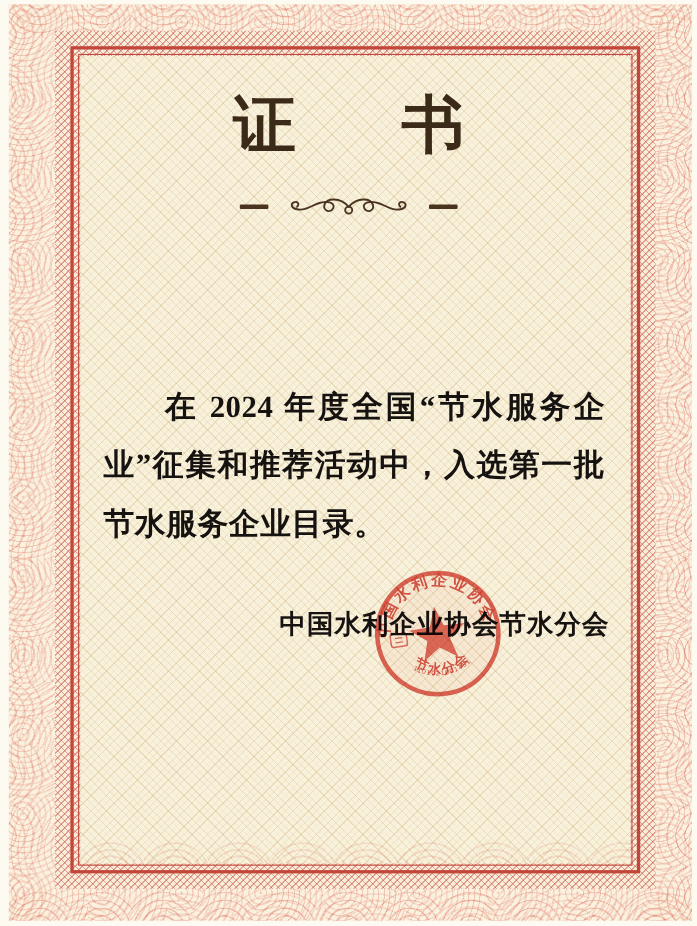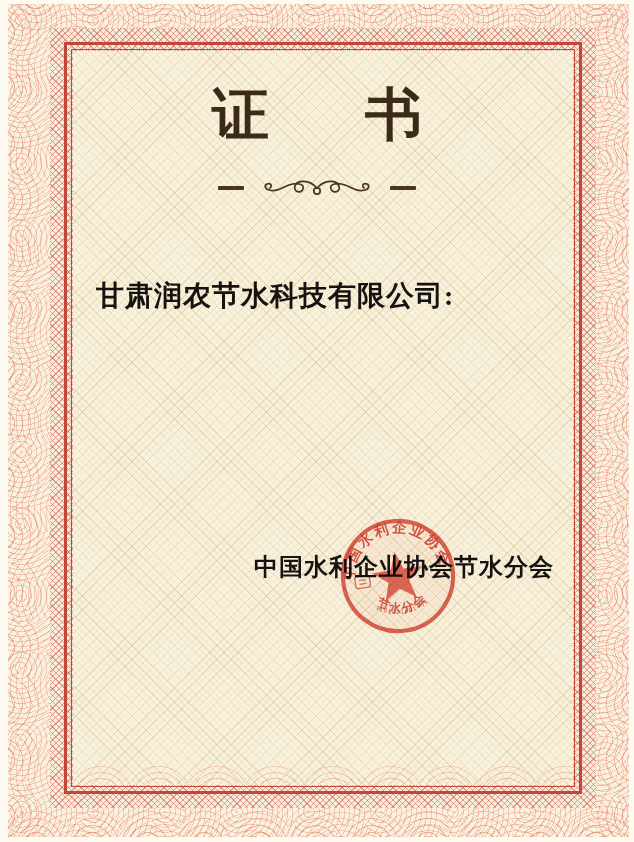--- a/index.html
+++ b/index.html
@@ -123,22 +123,22 @@
       <svg width="120" height="24" viewBox="0 0 120 24">
         <g fill="none" stroke="#4a3420" stroke-width="1.7" stroke-linecap="round">
           <path d="M60,12 C52,3 40,4 38,10 C36,16 44,18 46,13 C48,8 40,6 32,9 C24,12 20,16 12,14 C8,13 7,9.5 10,8 C13,6.5 16,9.5 13,12"></path>
           <path d="M60,12 C68,3 80,4 82,10 C84,16 76,18 74,13 C72,8 80,6 88,9 C96,12 100,16 108,14 C112,13 113,9.5 110,8 C107,6.5 104,9.5 107,12"></path>
           <circle cx="60" cy="15" r="3.2"></circle>
         </g>
       </svg>
       <div class="flourish-dash"></div>
     </div>
 
-    <div class="recipient">甘肃润农节水科技有限公司:</div>
 
+    <div class="paragraph">在 2024 年度全国“节水服务企业”征集和推荐活动中，入选第一批节水服务企业目录。</div>
 
     <div class="sign-block">
       <div class="issuer">中国水利企业协会节水分会</div>
     </div>
 
   </div>
 
   <svg class="seal" viewBox="0 0 120 120">
     <defs>
       <path id="arcTop" d="M 16 70 A 45 45 0 1 1 104 70" fill="none"></path>

